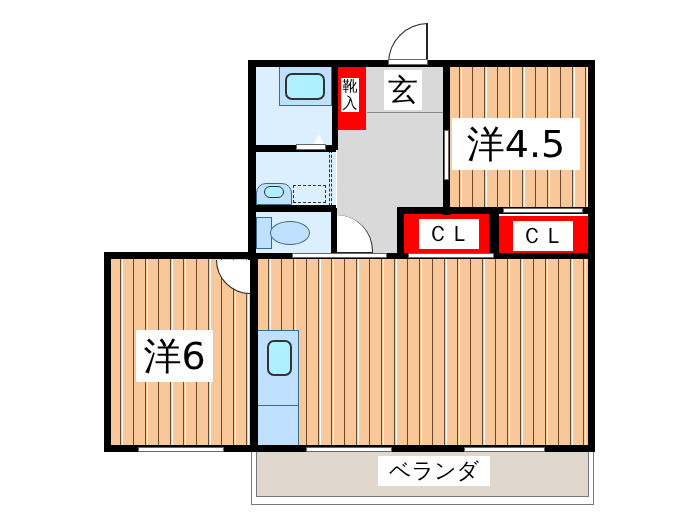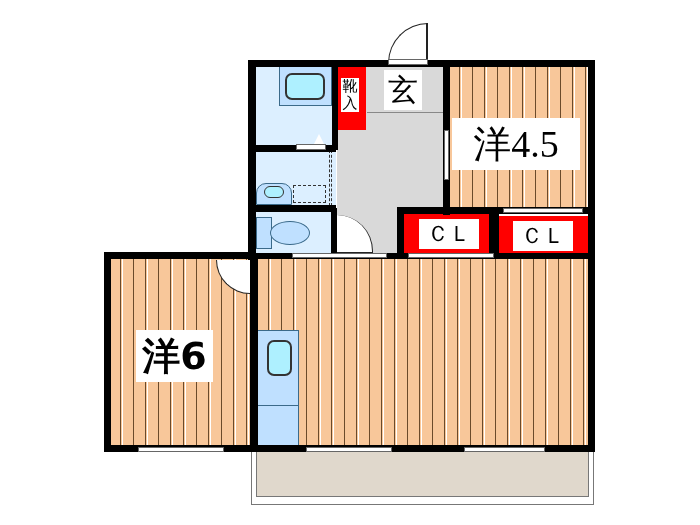--- a/index.html
+++ b/index.html
@@ -23,32 +23,33 @@
   .win { background:#ffffff; border:1px solid #666; }
   .tri { width:0; height:0; border-left:5px solid transparent; border-right:5px solid transparent; }
 </style>
 </head>
 <body>
 
 <div class="abs" style="left:0;top:0;width:700px;height:525px;">
 
   <div class="abs" style="left:251px;top:448px;width:343px;height:57px;border:1px solid #777;background:#fff;"></div>
   <div class="abs" style="left:256px;top:450px;width:333px;height:47px;background:#e0d8cc;border:1px solid #777;border-top:none;"></div>
+  <div class="abs label" style="left:378px;top:456px;width:112px;height:30px;font-size:22px;">ベランダ</div>
 
   <div class="abs wood" style="left:110px;top:258px;width:141px;height:188px;"></div>
-  <div class="abs label" style="left:136px;top:330px;width:77px;height:52px;font-size:38px;font-weight:bold;">洋6</div>
+  <div class="abs label" style="left:136px;top:330px;width:77px;height:52px;font-size:38px;">洋6</div>
 
   <div class="abs wood" style="left:258px;top:258px;width:330px;height:188px;"></div>
 
   <div class="abs fixture" style="left:257px;top:330px;width:42px;height:116px;"></div>
   <div class="abs fixture" style="left:257px;top:405px;width:42px;height:41px;"></div>
   <div class="abs tub" style="left:267px;top:340px;width:25px;height:36px;"></div>
 
   <div class="abs wood" style="left:449px;top:66px;width:139px;height:143px;"></div>
-  <div class="abs label" style="left:452px;top:118px;width:128px;height:52px;font-size:38px;font-family:Liberation Serif, serif;">洋4.5</div>
+  <div class="abs label" style="left:452px;top:118px;width:128px;height:52px;font-size:38px;">洋4.5</div>
 
   <div class="abs" style="left:337px;top:66px;width:106px;height:190px;background:#d9d9d9;"></div>
   <div class="abs" style="left:337px;top:66px;width:66px;height:192px;background:#d9d9d9;"></div>
   <div class="abs label" style="left:384px;top:70px;width:38px;height:40px;font-size:30px;">玄</div>
   <div class="abs" style="left:367px;top:112px;width:76px;height:1px;background:#888;"></div>
 
   <div class="abs closet" style="left:337px;top:66px;width:29px;height:64px;"></div>
   <div class="abs label" style="left:341px;top:78px;width:18px;height:17px;font-size:15px;">靴</div>
   <div class="abs label" style="left:341px;top:95px;width:18px;height:17px;font-size:15px;">入</div>
 

